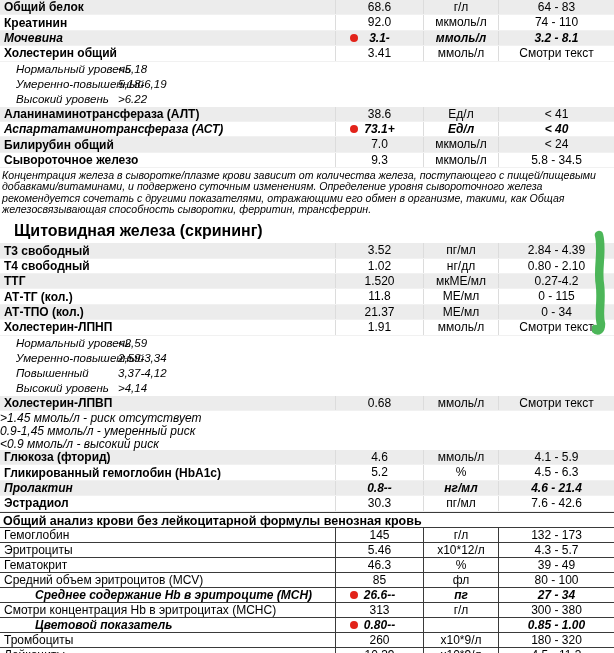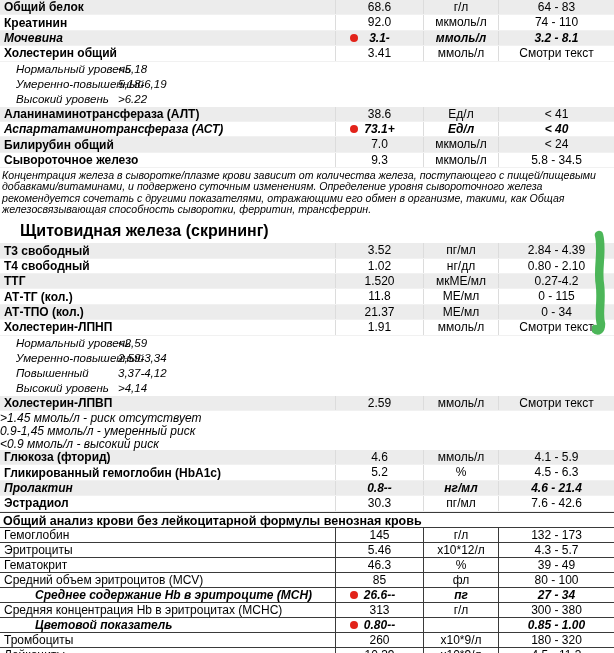--- a/index.html
+++ b/index.html
@@ -35,21 +35,21 @@
   }
 
   
   .note-pair { display:flex; height:15px; align-items:center; font-style:italic; font-size:11.5px; }
   .note-label { width:118px; padding-left:16px; white-space:nowrap; }
   .note-val { white-space:nowrap; }
   .note-line { height:13px; padding-left:0; font-style:italic; font-size:12px; display:flex; align-items:center; white-space:nowrap; }
   .para { font-style:italic; font-size:10.6px; line-height:11.3px; padding:2px 4px 3px 2px; }
 
   
-  .big-heading { font-size:16px; font-weight:bold; padding:4px 0 3px 20px; }
+  .big-heading { font-size:16px; font-weight:bold; padding:4px 0 3px 14px; }
   .tbl-heading {
     font-size:12.5px; font-weight:bold; padding:1px 0 10px 3px;
     border-top:1px solid #3a3a3a; border-bottom:1px solid #3a3a3a; height:16px;
   }
 
   
   .bordered .row { height:15px; border-bottom:1px solid #3a3a3a; background:#fff; }
   .bordered .cell-name { font-weight:normal; }
   .bordered .row.flag .cell-name { font-weight:bold;padding-left:35px; }
   .bordered .cell-value, .bordered .cell-unit, .bordered .cell-range {
@@ -207,21 +207,21 @@
         <span class="note-label">Повышенный</span>
         <span class="note-val">3,37-4,12</span>
       </div>
       <div class="note-pair">
         <span class="note-label">Высокий уровень</span>
         <span class="note-val">&gt;4,14</span>
       </div>
       <div class="row shade">
         <div class="cell-name">Холестерин-ЛПВП</div>
         <div class="cell-value">
-          <span>2.59</span>
+          <span>0.68</span>
         </div>
         <div class="cell-unit">ммоль/л</div>
         <div class="cell-range">Смотри текст</div>
       </div>
       <div class="note-line">&gt;1.45 ммоль/л - риск отсутствует</div>
       <div class="note-line">0.9-1,45 ммоль/л - умеренный риск</div>
       <div class="note-line">&lt;0.9 ммоль/л - высокий риск</div>
       <div class="row shade">
         <div class="cell-name">Глюкоза (фторид)</div>
         <div class="cell-value">
@@ -292,21 +292,21 @@
       <div class="row flag">
         <div class="cell-name">Среднее содержание Hb в эритроците (MCH)</div>
         <div class="cell-value">
           <span class="dot" style="background: rgb(226, 35, 26);"></span>
           <span>26.6--</span>
         </div>
         <div class="cell-unit">пг</div>
         <div class="cell-range">27 - 34</div>
       </div>
       <div class="row">
-        <div class="cell-name">Средняя концентрация Hb в эритроцитах (MCHC)</div>
+        <div class="cell-name">Смотри концентрация Hb в эритроцитах (MCHC)</div>
         <div class="cell-value">
           <span>313</span>
         </div>
         <div class="cell-unit">г/л</div>
         <div class="cell-range">300 - 380</div>
       </div>
       <div class="row flag">
         <div class="cell-name">Цветовой показатель</div>
         <div class="cell-value">
           <span class="dot" style="background: rgb(226, 35, 26);"></span>

